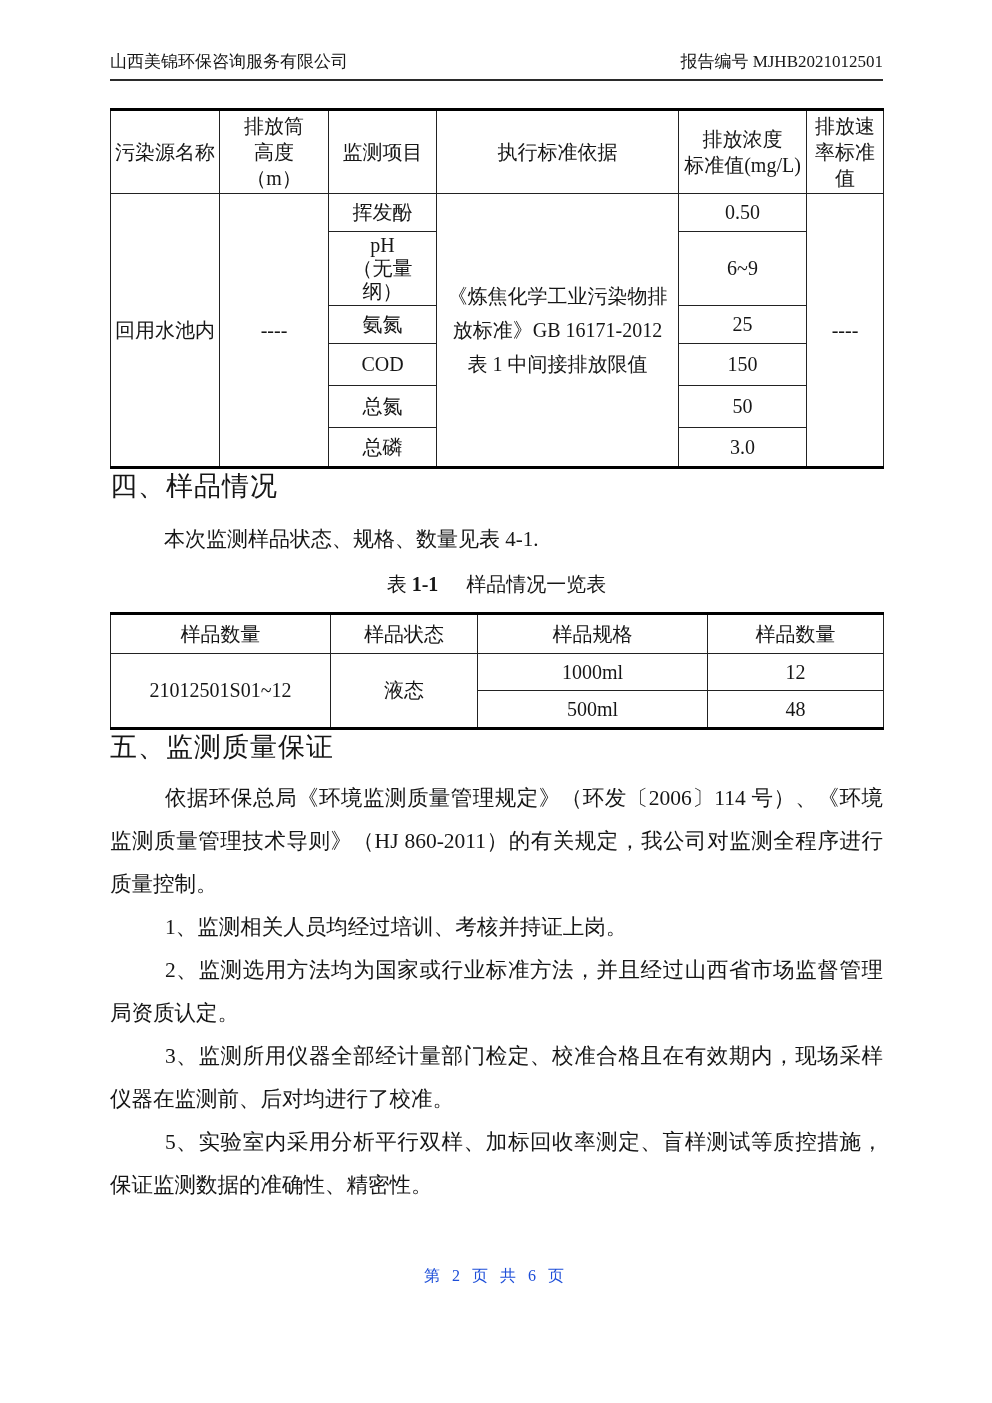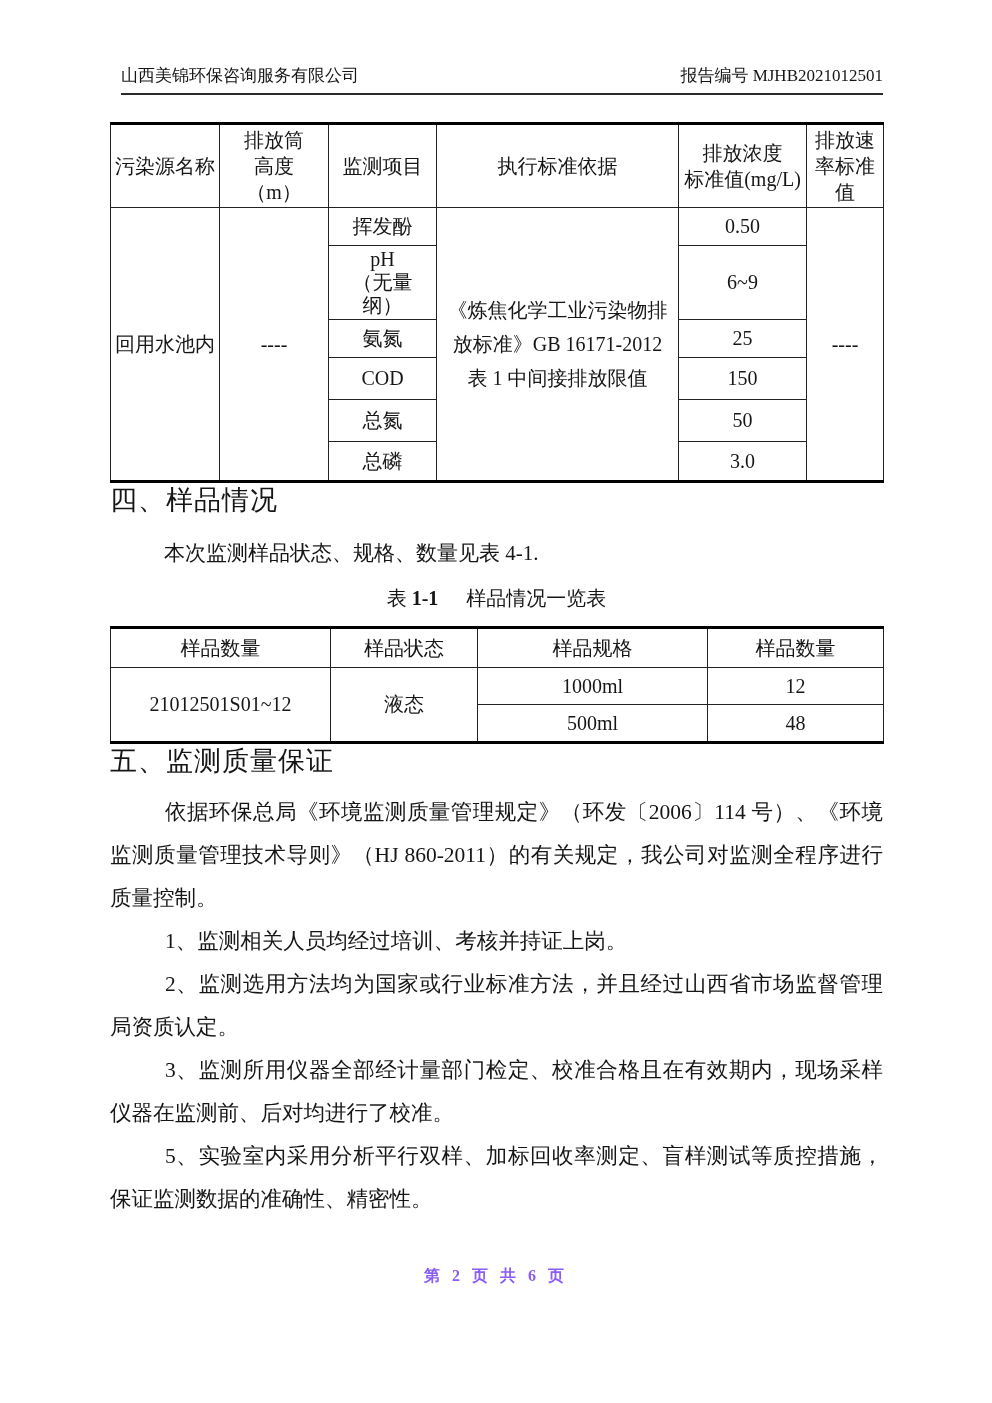--- a/index.html
+++ b/index.html
@@ -11,23 +11,23 @@
     background:#ffffff;
     color:#161616;
     font-family:"Liberation Serif", serif;
     overflow:hidden;
   }
   .content { padding:0 109px 0 110px; }
 
   
   .doc-header {
     display:flex; justify-content:space-between; align-items:flex-end;
-    padding-top:66px; padding-bottom:7px;
+    padding-top:52px; padding-bottom:7px;
     border-bottom:2px solid #2b2b2b;
-    font-size:17px; line-height:20px;margin-left:11px;
+    font-size:17px; line-height:20px;
   }
 
   
   table {
     width:100%;
     border-collapse:collapse;
     table-layout:fixed;
     border-top:3px solid #000;
     border-bottom:3px solid #000;
     border-left:1px solid #222;
@@ -69,21 +69,21 @@
   .qa-block { margin-top:13px; }
   .para {
     font-size:21.5px; line-height:43px;
     text-align:justify; text-indent:55px;
   }
 
   
   .doc-footer {
     position:absolute; left:0; right:0; top:1266px;
     text-align:center;
-    font-size:16px; letter-spacing:4px; color:#8b5cf6;font-weight:bold;
+    font-size:16px; letter-spacing:4px; color:#1d4ed8;
   }
 </style>
 </head>
 <body>
 
 <div class="page">
   <div class="content">
 
     <div class="doc-header">
       <span>山西美锦环保咨询服务有限公司</span>

